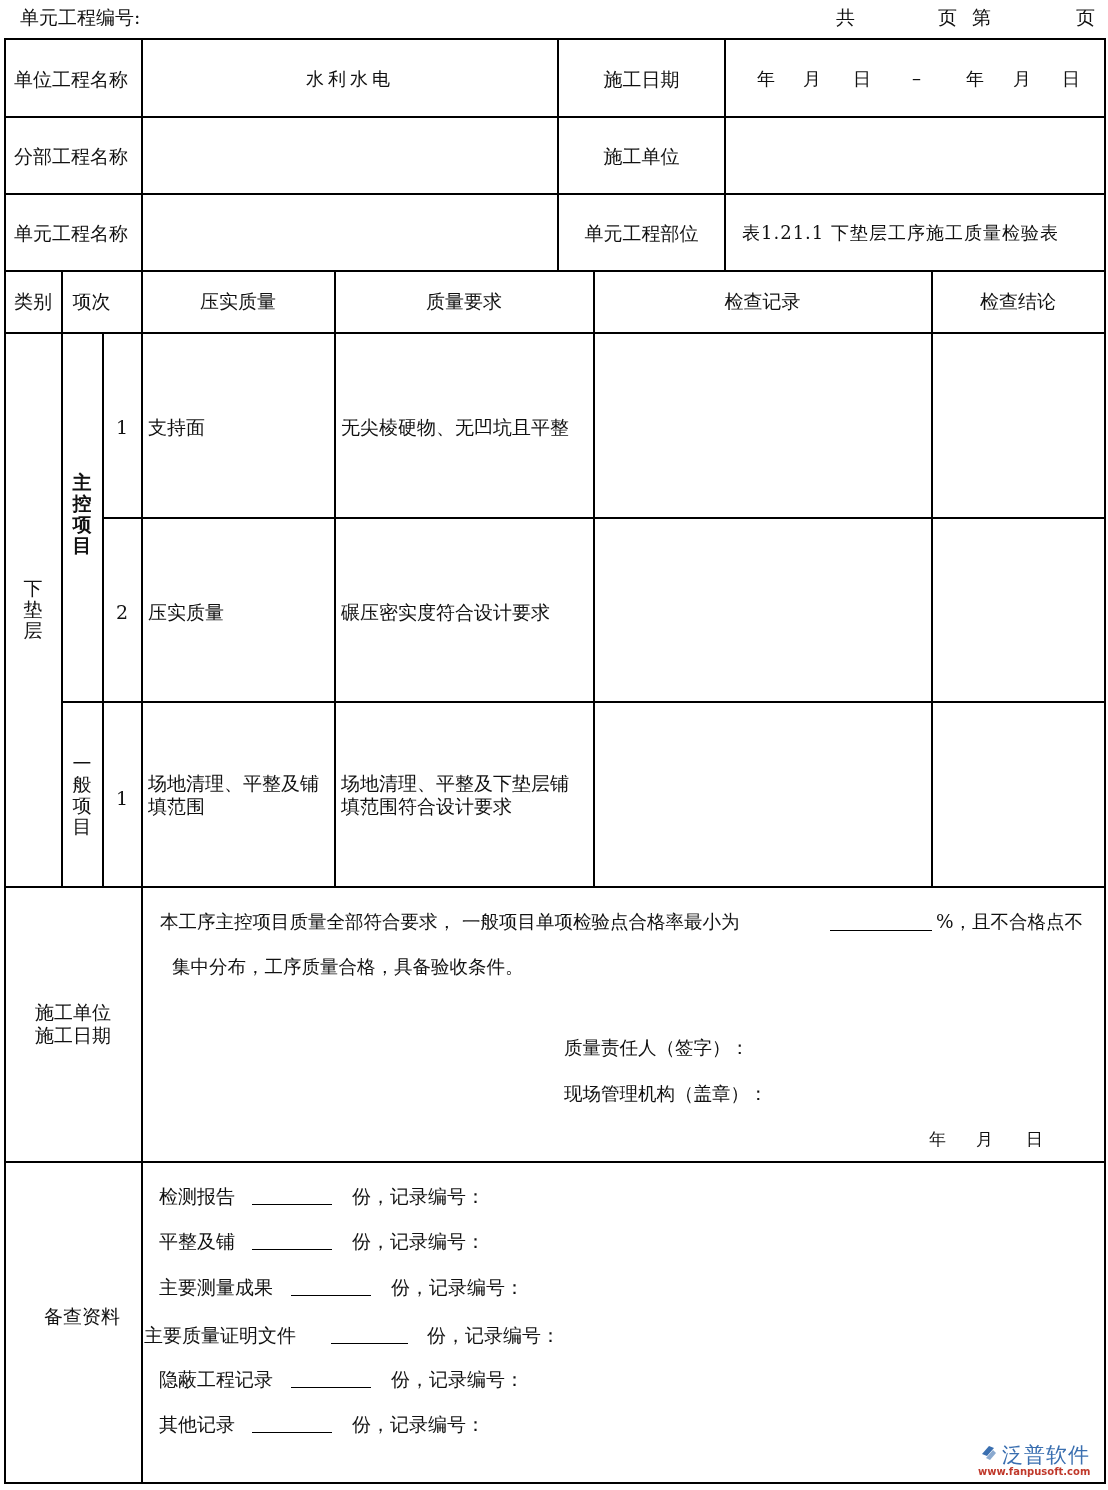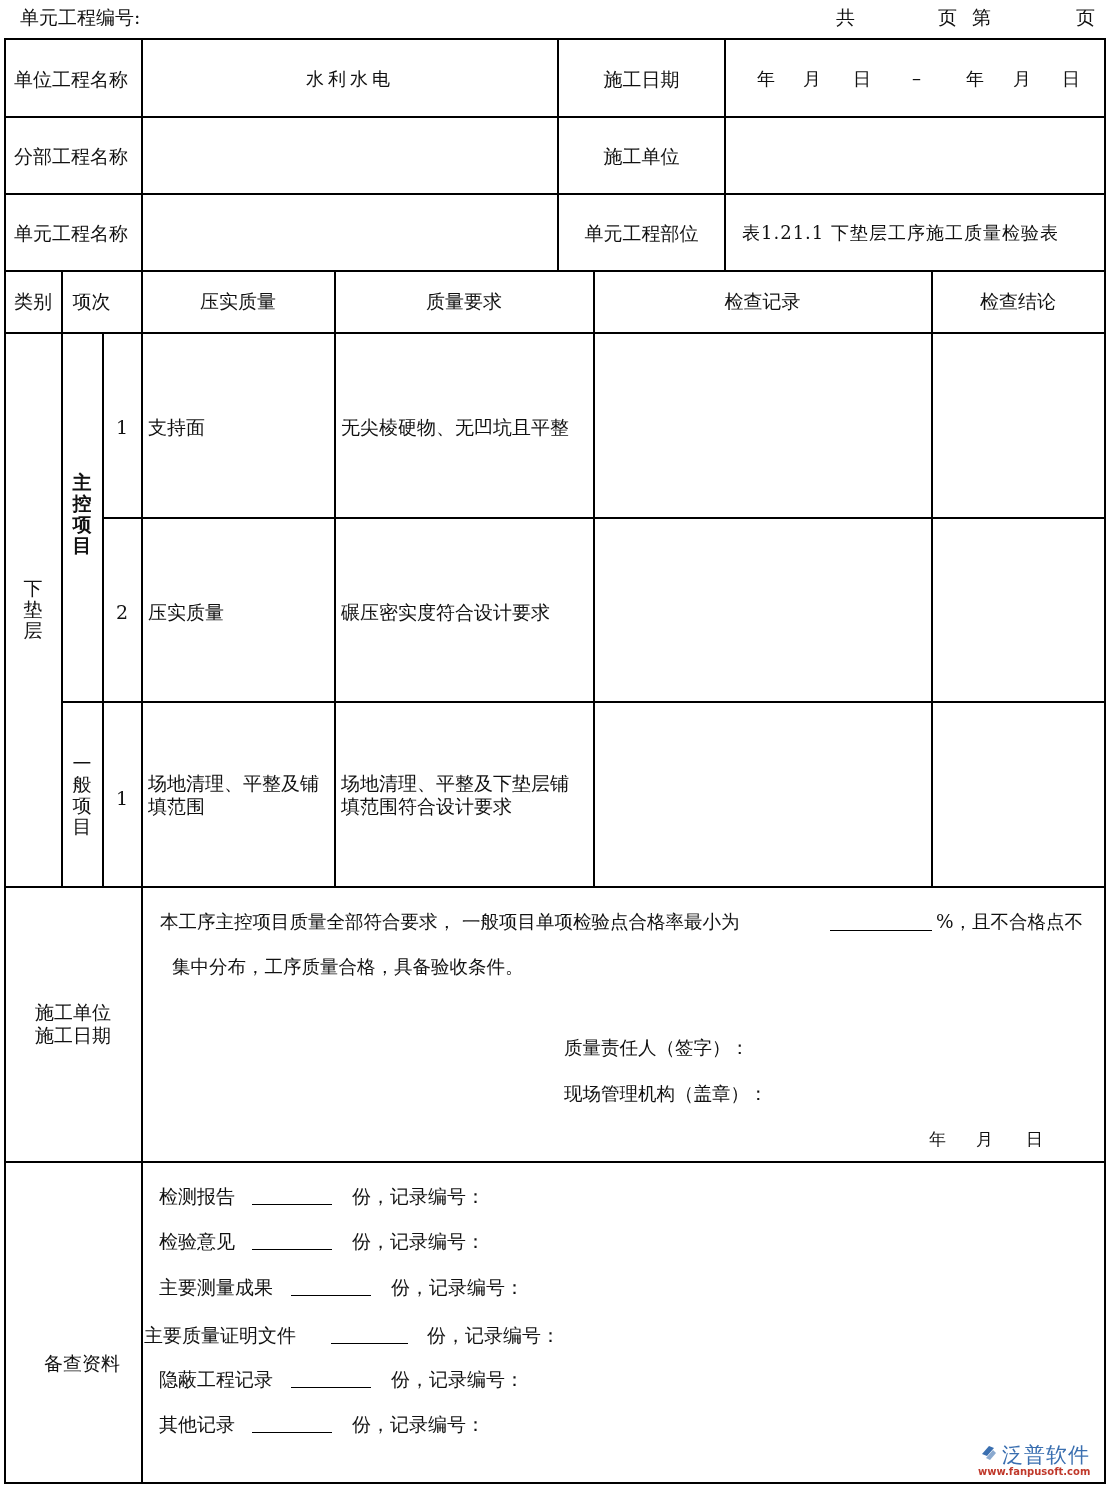--- a/index.html
+++ b/index.html
@@ -135,29 +135,29 @@
 
   <div class="t" style="left:564px;top:1037px;font-size:18.5px;">质量责任人（签字）：</div>
   <div class="t" style="left:564px;top:1083px;font-size:18.5px;">现场管理机构（盖章）：</div>
 
   <div class="t" style="left:929px;top:1128px;font-size:17px;">年</div>
   <div class="t" style="left:976px;top:1128px;font-size:17px;">月</div>
   <div class="t" style="left:1026px;top:1128px;font-size:17px;">日</div>
 </div>
 
 <div>
-  <div class="t c" style="left:5px;width:154px;top:1352px;">备查资料</div>
+  <div class="t c" style="left:5px;width:154px;top:1305px;">备查资料</div>
 
   <div>
     <div class="t" style="left:159px;top:1185px;">检测报告</div>
     <div class="abs blank" style="left:252px;top:1186px;width:80px;"></div>
     <div class="t" style="left:352px;top:1185px;">份，记录编号：</div>
   </div>
   <div>
-    <div class="t" style="left:159px;top:1230px;">检验意见</div>
+    <div class="t" style="left:159px;top:1230px;">平整及铺</div>
     <div class="abs blank" style="left:252px;top:1231px;width:80px;"></div>
     <div class="t" style="left:352px;top:1230px;">份，记录编号：</div>
   </div>
   <div>
     <div class="t" style="left:159px;top:1276px;">主要测量成果</div>
     <div class="abs blank" style="left:291px;top:1277px;width:80px;"></div>
     <div class="t" style="left:391px;top:1276px;">份，记录编号：</div>
   </div>
   <div>
     <div class="t" style="left:144px;top:1324px;">主要质量证明文件</div>

